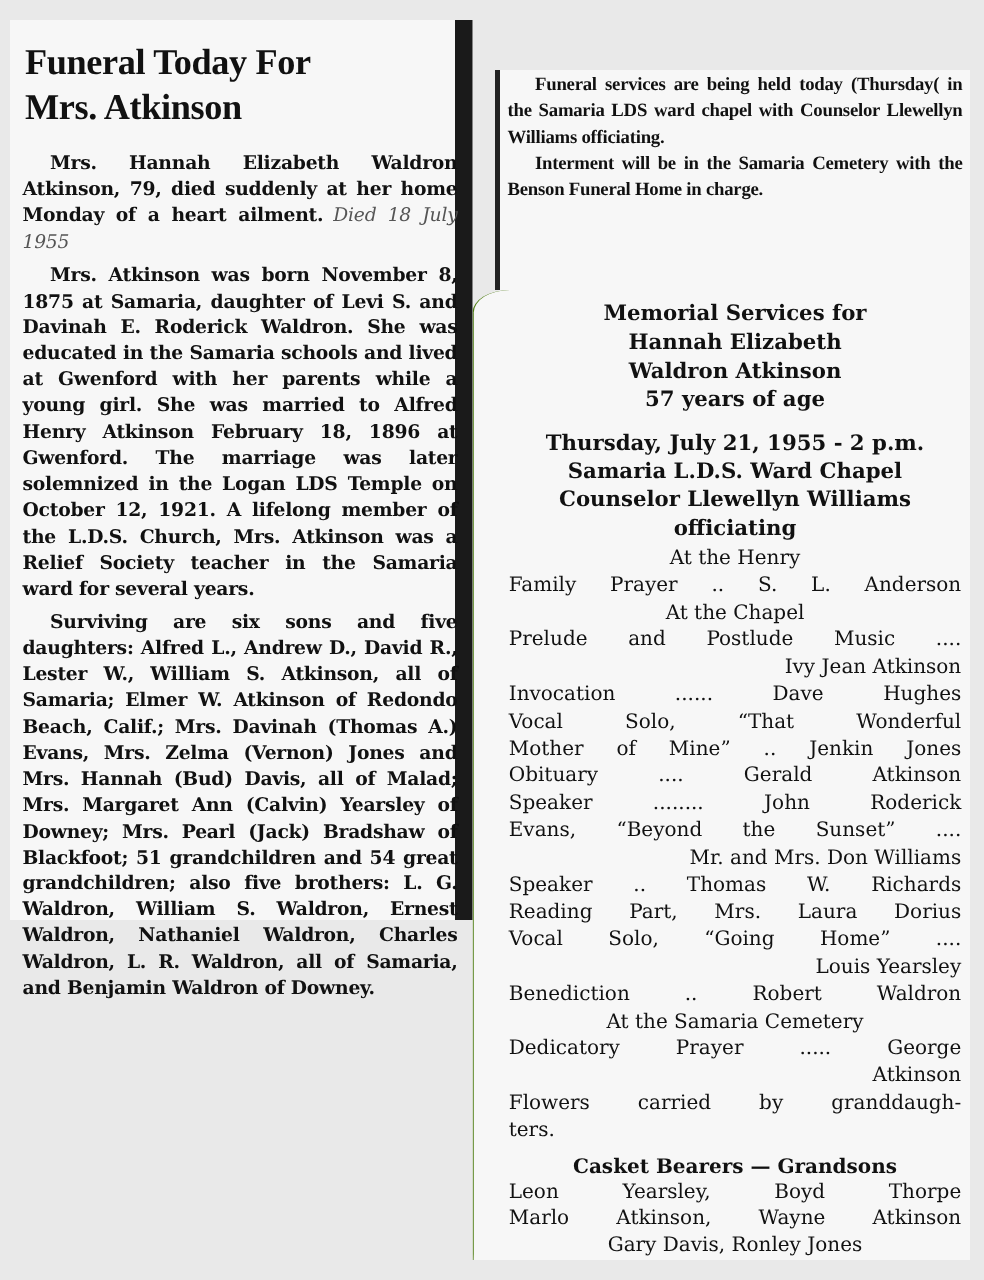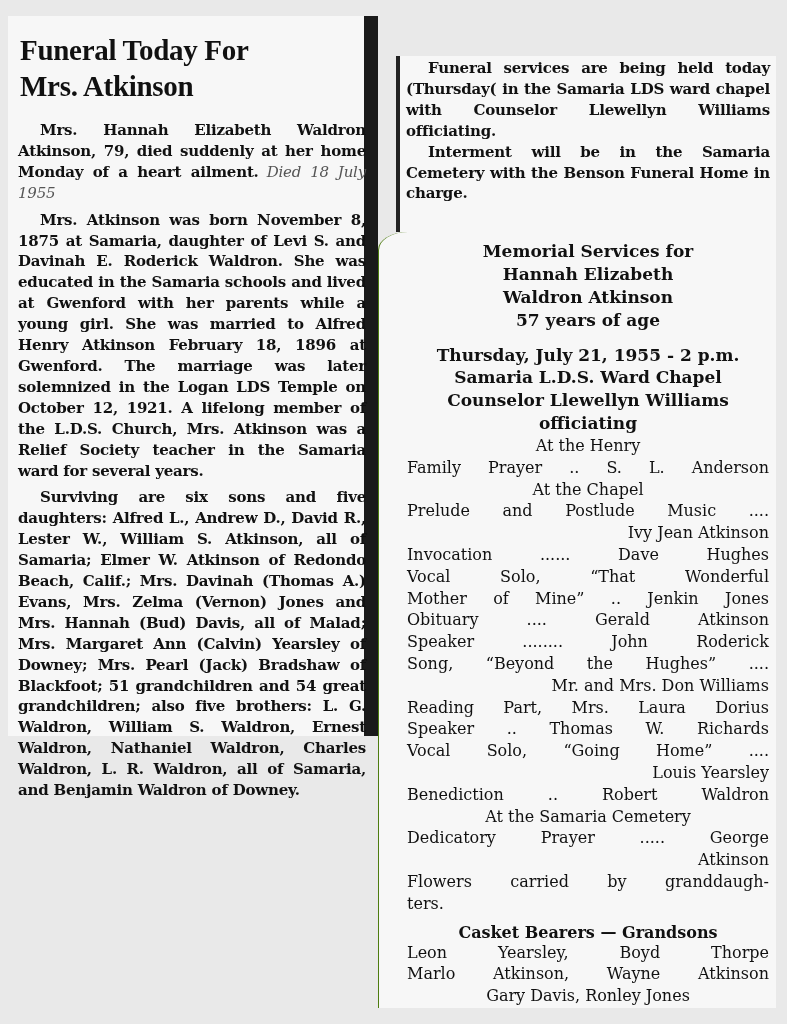--- a/index.html
+++ b/index.html
@@ -15,21 +15,21 @@
     position: absolute; left: 12px; top: 16px; width: 340px;
     font-family: "Liberation Serif", serif; font-weight: bold; font-size: 29px; line-height: 36px; letter-spacing: -0.3px;
   }
   .col-text {
     position: absolute; font-weight: bold; font-size: 15px; line-height: 20.9px; text-align: justify; letter-spacing: -0.2px;
   }
   #left-body { left: 10px; top: 104px; width: 348px; }
   .para { margin: 0 0 6px 0; text-indent: 22px; }
   .handwritten { font-family: "DejaVu Serif", serif; font-style: italic; font-weight: normal; color: #555; font-size: 15px; margin-left: 8px; }
   #right-top-body { left: 6px; top: 2px; width: 364px; }
-  #right-top-body .para { margin: 0; }
+  #right-top-body .para { margin: 0; font-family: Liberation Serif, serif; }
   .memorial {
     position: absolute; left: 28px; top: 8px; width: 362px; text-align: center;
     font-size: 16px;
   }
   .mem-title { font-weight: bold; font-size: 17px; line-height: 23px; }
   .mem-date { font-weight: bold; font-size: 17px; line-height: 22px; margin-top: 12px; }
   .program { font-family: "DejaVu Serif", serif; font-size: 16px; line-height: 21.8px; }
   .section { text-align: center; }
   .item { text-align: justify; text-align-last: justify; }
   .item.right { text-align: right; text-align-last: right; }
@@ -73,24 +73,24 @@
         <div class="section">At the Henry</div>
         <div class="item">Family Prayer .. S. L. Anderson</div>
         <div class="section">At the Chapel</div>
         <div class="item">Prelude and Postlude Music ....</div>
         <div class="item right">Ivy Jean Atkinson</div>
         <div class="item">Invocation ...... Dave Hughes</div>
         <div class="item">Vocal Solo, “That Wonderful</div>
         <div class="item">Mother of Mine” .. Jenkin Jones</div>
         <div class="item">Obituary .... Gerald Atkinson</div>
         <div class="item">Speaker ........ John Roderick</div>
-        <div class="item">Song, “Beyond the Hughes” ....</div>
+        <div class="item">Evans, “Beyond the Sunset” ....</div>
         <div class="item right">Mr. and Mrs. Don Williams</div>
+        <div class="item">Speaker .. Thomas W. Richards</div>
         <div class="item">Reading Part, Mrs. Laura Dorius</div>
-        <div class="item">Speaker .. Thomas W. Richards</div>
         <div class="item">Vocal Solo, “Going Home” ....</div>
         <div class="item right">Louis Yearsley</div>
         <div class="item">Benediction .. Robert Waldron</div>
         <div class="section">At the Samaria Cemetery</div>
         <div class="item">Dedicatory Prayer ..... George</div>
         <div class="item right">Atkinson</div>
         <div class="item">Flowers carried by granddaugh-</div>
         <div class="item left">ters.</div>
       </div>
 

